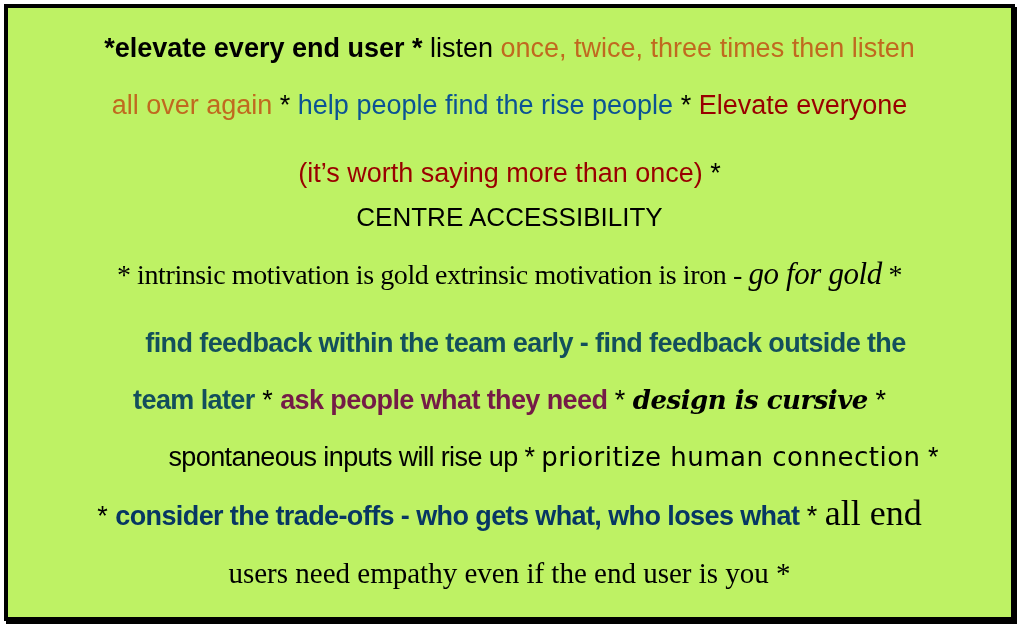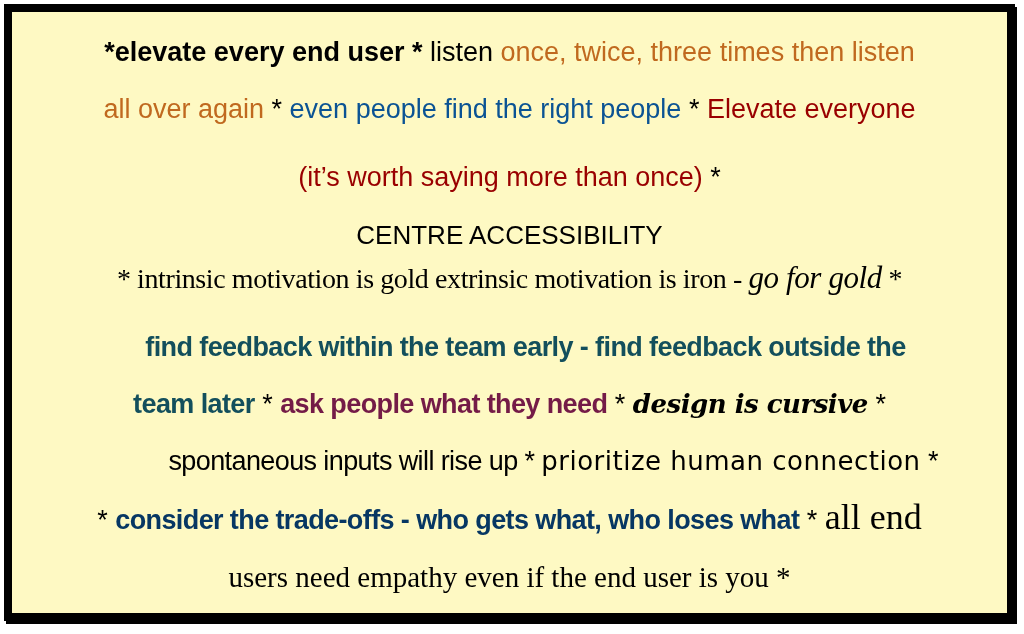--- a/index.html
+++ b/index.html
@@ -12,22 +12,22 @@
       height: 634px;
       position: relative;
       overflow: hidden;
     }
     .card {
       position: absolute;
       left: 4px;
       top: 4px;
       width: 1011px;
       height: 617px;
-      background: #fef9c3;
-      border: 8px solid #000000;
+      background: #bef264;
+      border: 4px solid #000000;
       box-sizing: border-box;
       box-shadow: 2px 3px 0 #000;
     }
     .line {
       position: absolute;
       left: 0;
       width: 100%;
       text-align: center;
       white-space: nowrap;
       font-size: 27px;
@@ -44,28 +44,28 @@
 </head>
 <body>
 
 <div class="card">
 
   <div class="line" style="top:23px;">
     <span class="bold" style="color:#000;">*elevate every end user * </span><span style="color:#000;">listen </span><span style="color:#c0691f;">once, twice, three times then listen</span>
   </div>
 
   <div class="line" style="top:80px;">
-    <span style="color:#c0691f;">all over again</span><span style="color:#000;white-space:pre;"> * </span><span style="color:#0b5394;">even people find the right people</span><span style="color:#000;white-space:pre;"> * </span><span style="color:#990000;">Elevate everyone</span>
+    <span style="color:#c0691f;">all over again</span><span style="color:#000;white-space:pre;"> * </span><span style="color:#0b5394;">help people find the rise people</span><span style="color:#000;white-space:pre;"> * </span><span style="color:#990000;">Elevate everyone</span>
   </div>
 
   <div class="line" style="top:148px;">
     <span style="color:#990000;">(it’s worth saying more than once)</span><span style="color:#000;white-space:pre;"> *</span>
   </div>
 
-  <div class="line" style="top:206px;font-size:26px;">
+  <div class="line" style="top:192px;font-size:26px;">
     <span style="color:#000;">CENTRE ACCESSIBILITY</span>
   </div>
 
   <div class="line serif" style="top:249px;font-size:28px;letter-spacing:-0.4px;">
     <span class="serif" style="color:#000;">* intrinsic motivation is gold extrinsic motivation is iron - </span><span class="serif" style="color:#000;font-size:31px;font-style:italic;">go for gold</span><span class="serif" style="color:#000;white-space:pre;"> *</span>
   </div>
 
   <div class="line bold narrow" style="top:318px;">
     <span style="color:#134f5c;margin-left:32px;">find feedback within the team early - find feedback outside the</span>
   </div>

